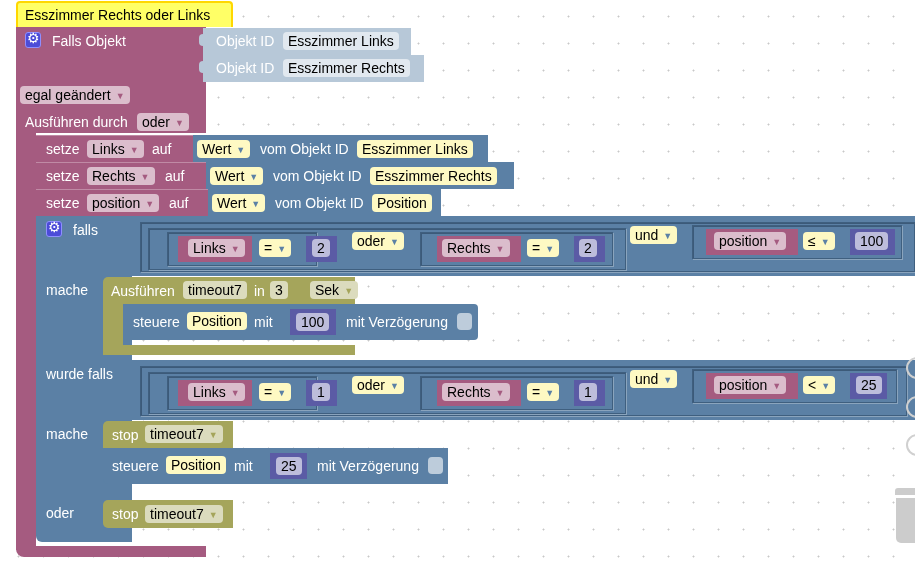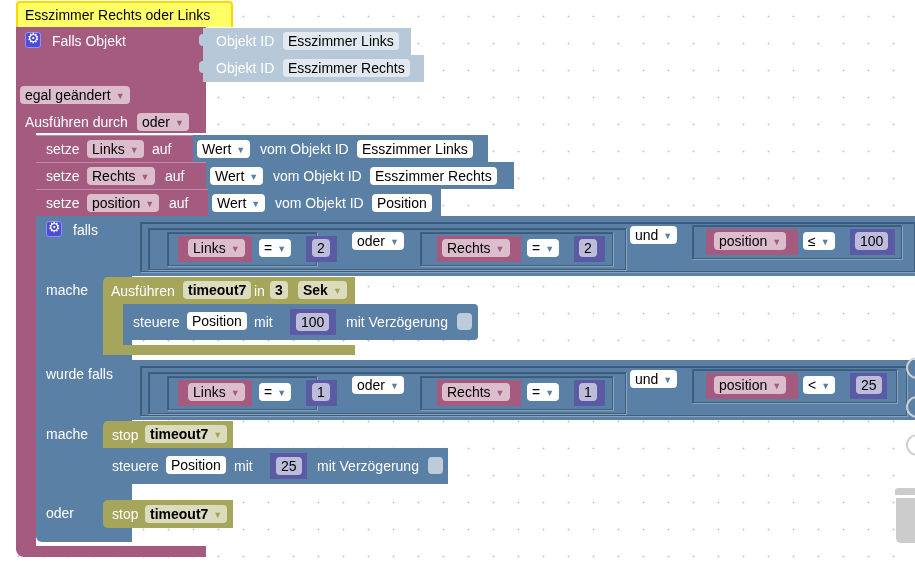--- a/index.html
+++ b/index.html
@@ -19,23 +19,23 @@
     color:#000; white-space:nowrap; font-size:14px; box-sizing:border-box;
   }
   .arrow { font-size:9px; margin-left:5px; vertical-align:1px; }
   .purple { background:#a55b80; }
   .blue { background:#5b80a5; }
   .olive { background:#a5a55b; }
   .lightblue { background:#b7c8d8; }
   .num { background:#5b5ba5; }
   .f-purple { background:#dbbdcc; }
   .f-purple .arrow { color:#a55b80; }
-  .f-blue { background:#ffffff; }
+  .f-blue { background:#fef9c3; }
   .f-blue .arrow { color:#5b80a5; }
-  .f-olive { background:#dbdbbd;font-weight:bold; }
+  .f-olive { background:#dbdbbd; }
   .f-olive .arrow { color:#a5a55b; }
   .f-lb { background:#e1e8ef; }
   .f-num { background:#bdbddb; }
   .inset { position:absolute; border:1px solid #3f5f7f; box-shadow: inset 1px 1px 0 #3c5a79, 1px 1px 0 #8aa4bd; box-sizing:border-box; }
   .gear { position:absolute; width:16px; height:16px; background:#4c4cd8; border-radius:3px; border:1px solid #8f8fff; box-sizing:border-box; }
   .gear:after { content:"⚙"; position:absolute; left:1px; top:-3px; color:#fff; font-size:14px; }
   .checkbox { position:absolute; width:15px; height:17px; background:#bdccdb; border-radius:4px; }
   .tab-l { position:absolute; width:6px; height:12px; border-radius:4px 0 0 4px; }
 </style>
 </head>
@@ -127,21 +127,21 @@
 <span class="field f-purple" style="left:714px;top:232px;"><span>position</span><span class="arrow">▼</span></span>
 <span class="field f-blue" style="left:803px;top:232px;"><span>≤</span><span class="arrow">▼</span></span>
 <div class="abs num" style="left:850px;top:229px;width:45px;height:26px;"></div>
 <span class="field f-num" style="left:855px;top:232px;">100</span>
 
 <div class="abs olive" style="left:103px;top:277px;width:252px;height:27px;border-radius:5px 0 0 0;"></div>
 <span class="txt" style="left:111px;top:282px;">Ausführen</span>
 <span class="field f-olive" style="left:183px;top:281px;">timeout7</span>
 <span class="txt" style="left:254px;top:282px;">in</span>
 <span class="field f-olive" style="left:270px;top:281px;">3</span>
-<span class="field f-olive" style="left:298px;top:281px;"><span>Sek</span><span class="arrow">▼</span></span>
+<span class="field f-olive" style="left:310px;top:281px;"><span>Sek</span><span class="arrow">▼</span></span>
 <div class="abs olive" style="left:103px;top:303px;width:20px;height:52px;"></div>
 <div class="abs olive" style="left:103px;top:345px;width:252px;height:10px;border-radius:0 0 0 5px;"></div>
 <div class="abs blue" style="left:123px;top:304px;width:355px;height:36px;border-radius:4px;"></div>
 <span class="txt" style="left:133px;top:313px;">steuere</span>
 <span class="field f-blue" style="left:187px;top:312px;">Position</span>
 <span class="txt" style="left:254px;top:313px;">mit</span>
 <div class="abs num" style="left:290px;top:309px;width:46px;height:26px;"></div>
 <span class="field f-num" style="left:296px;top:313px;">100</span>
 <span class="txt" style="left:346px;top:313px;">mit Verzögerung</span>
 <div class="checkbox" style="left:457px;top:313px;"></div>

